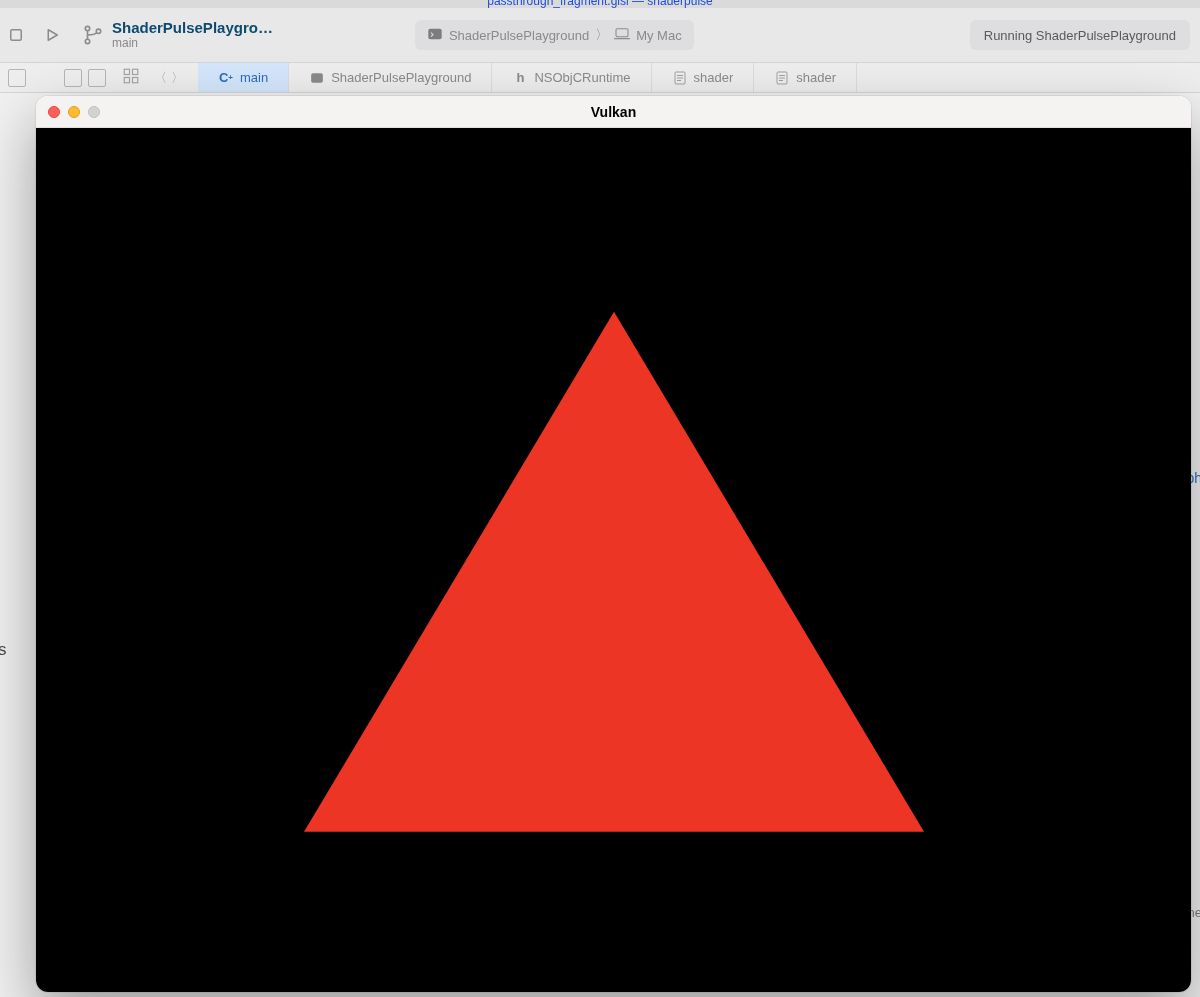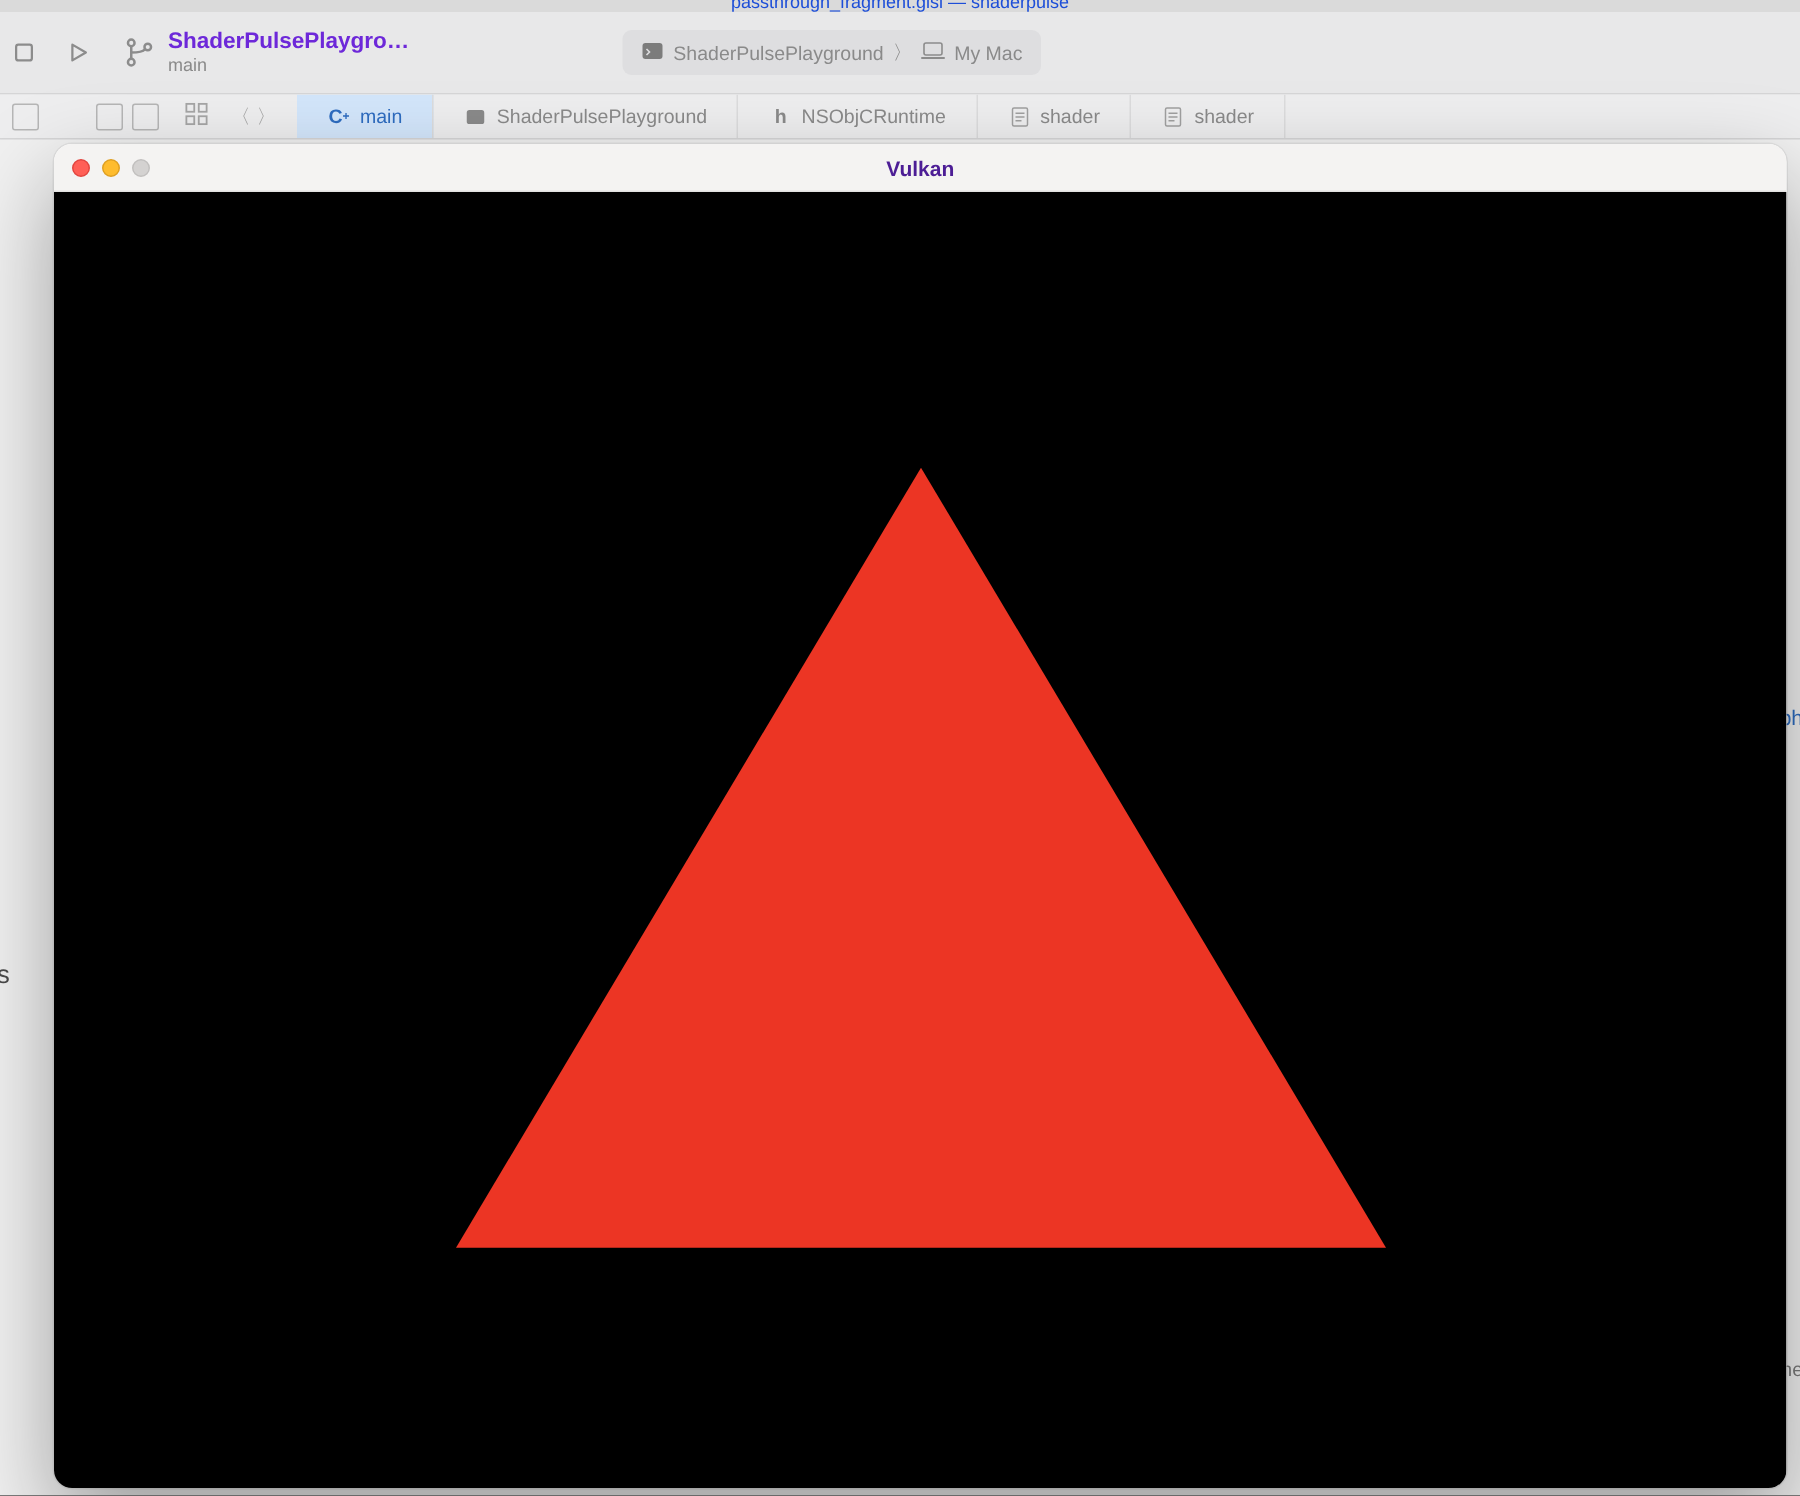--- a/index.html
+++ b/index.html
@@ -53,21 +53,21 @@
       gap: 10px;
       margin-left: 6px;
     }
     .git-branch {
       display: flex;
       align-items: center;
       gap: 8px;
       color: #6b6b6b;
     }
     .git-branch .title { display:flex; flex-direction:column; line-height:1.15; }
-    .git-branch .proj { font-weight:600; font-size:15px; color:#6d28d9;}
+    .git-branch .proj { font-weight:600; font-size:15px; color:#0c4a6e;}
     .git-branch .br   { font-size:12px; color:#8a8a8a;}
 
     .scheme-pill {
       margin-left: 130px;
       background: #dedee0;
       border-radius: 6px;
       height: 30px;
       display: flex;
       align-items: center;
       padding: 0 12px;
@@ -151,21 +151,21 @@
     .tl { width: 12px; height: 12px; border-radius: 50%; }
     .tl.red    { background:#ff5f57; border:0.5px solid #e24640;}
     .tl.yellow { background:#febc2e; border:0.5px solid #dfa023;}
     .tl.gray   { background:#d4d2d1; border:0.5px solid #c2c0bf;}
     .app-title {
       position: absolute;
       left: 0; right: 0;
       text-align: center;
       font-weight: 600;
       font-size: 14px;
-      color: #4c1d95;
+      color: #000000;
       pointer-events: none;
     }
     .app-canvas {
       flex: 1;
       background: #000000;
       position: relative;
     }
     .triangle {
       position: absolute;
       left: 50%;
@@ -235,20 +235,23 @@
     <span>〉</span>
     <span>
       <svg width="16" height="12" viewBox="0 0 24 18">
           <rect x="3" y="1" width="18" height="12" rx="2" fill="none" stroke="#8c8c8c" stroke-width="1.6"></rect>
           <rect x="0" y="15" width="24" height="2" rx="1" fill="#8c8c8c"></rect>
         </svg>
     </span>
     <span>My Mac</span>
   </div>
 
+  <div class="status-pill">
+    <span>Running ShaderPulsePlayground</span>
+  </div>
 </div>
 
 <div class="xcode-tabbar">
   <div class="left-tabtools">
     <span class="sq"></span>
     <span style="width:26px"></span>
     <span class="sq"></span>
     <span class="sq"></span>
   </div>
 

